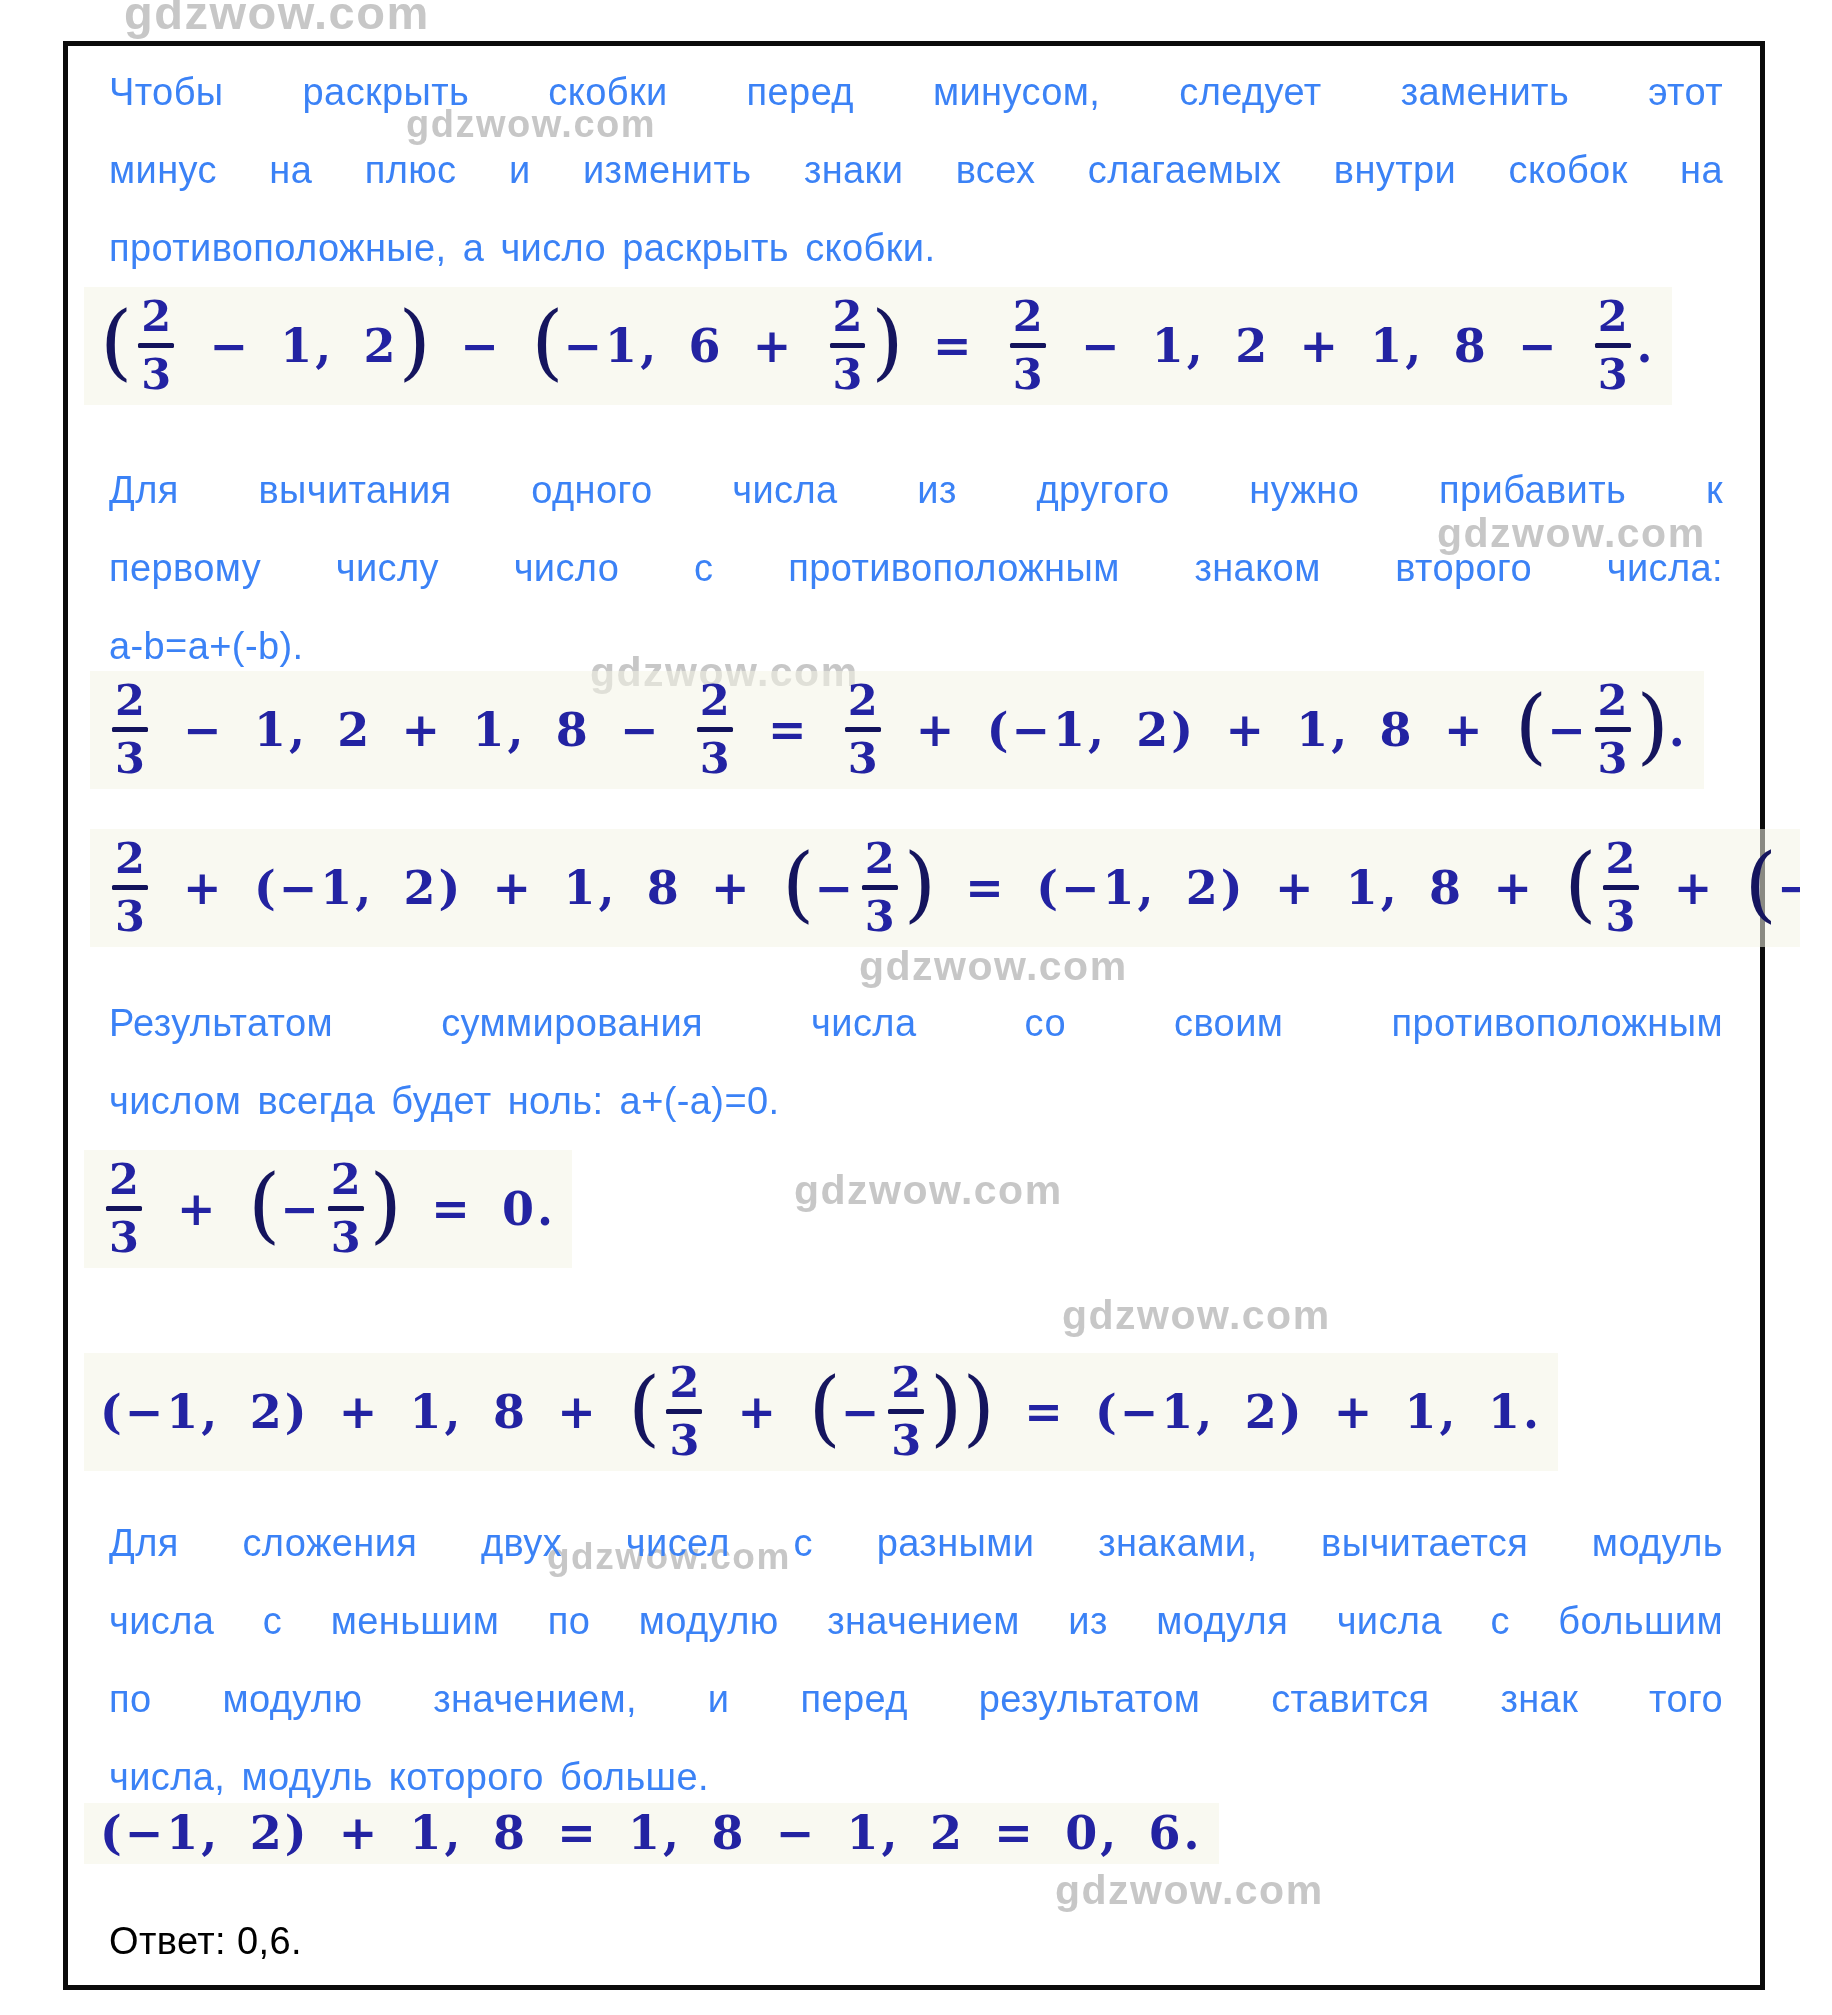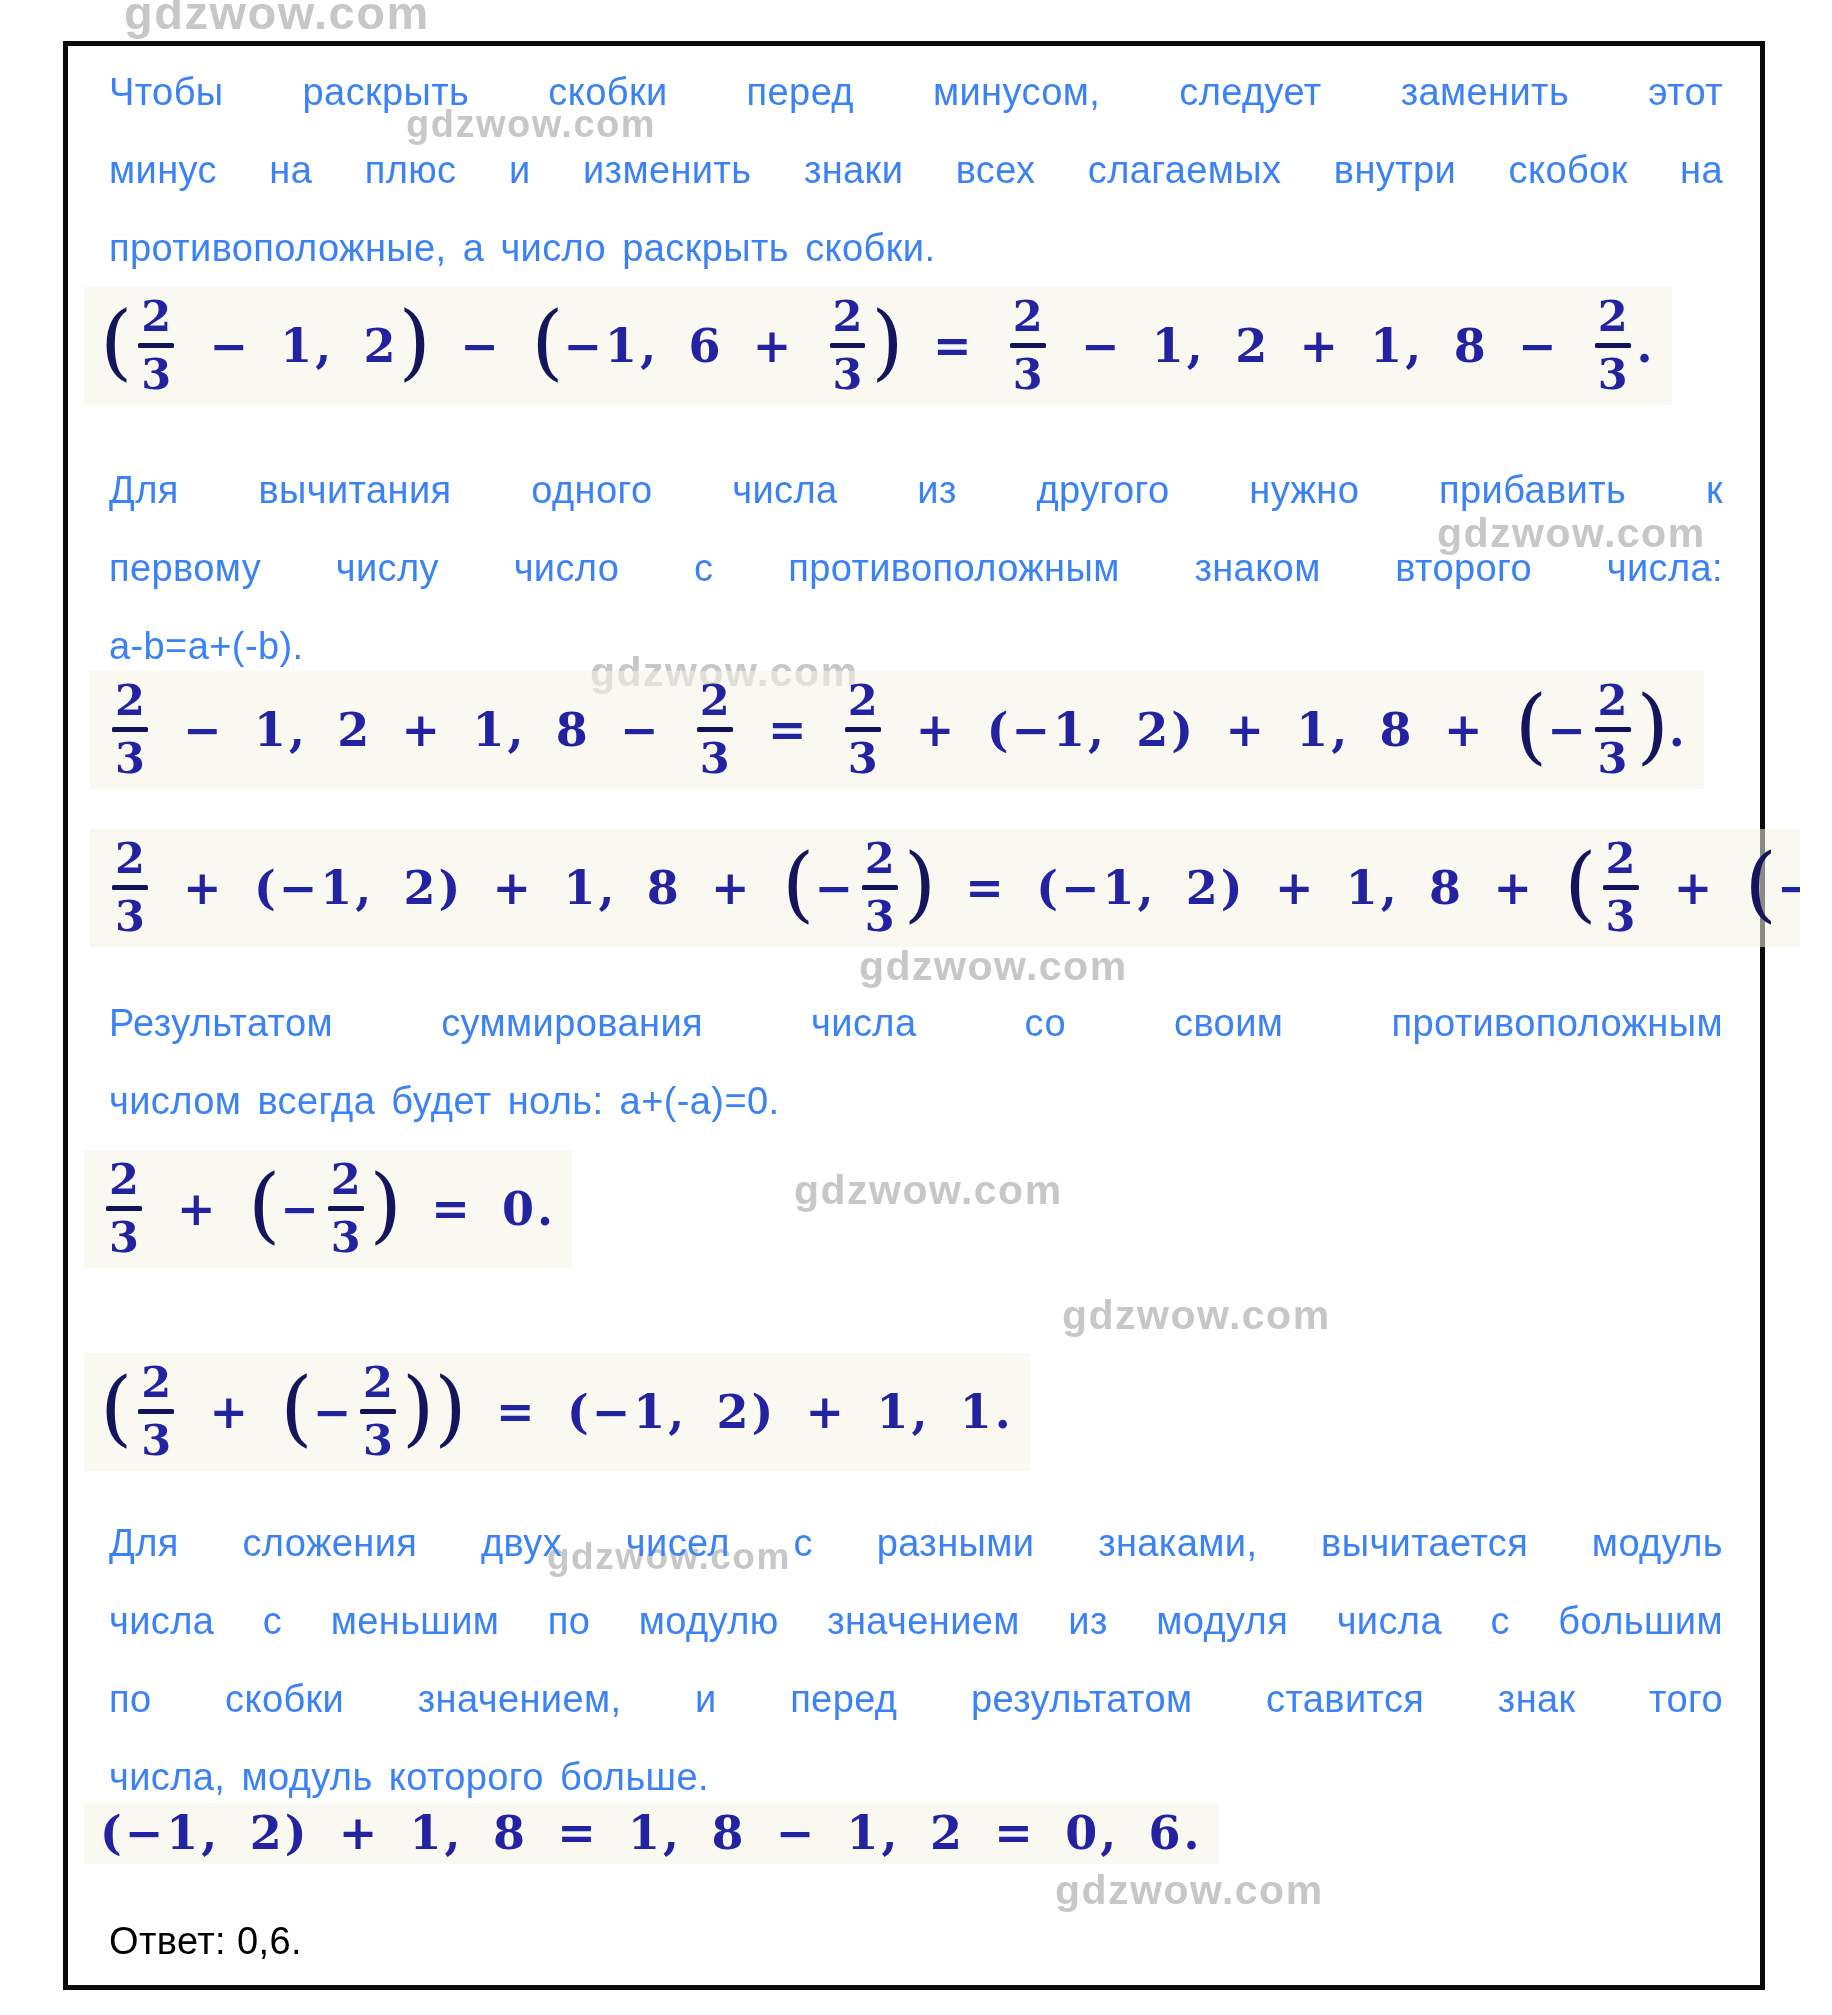--- a/index.html
+++ b/index.html
@@ -172,20 +172,21 @@
         <span class="frac">
           <span class="num">2</span>
           <span class="bar"></span>
           <span class="den">3</span>
         </span>
         <span class="bigp">)</span>
         <span class="mtx"> = 0.</span>
       </div>
 
     <div class="formula" style="left:16px;top:1307px">
+        <span class="mtx">(−1, 2) + 1, 8 + </span>
         <span class="bigp">(</span>
         <span class="frac">
           <span class="num">2</span>
           <span class="bar"></span>
           <span class="den">3</span>
         </span>
         <span class="mtx"> + </span>
         <span class="bigp">(</span>
         <span class="mtx">−</span>
         <span class="frac">
@@ -194,21 +195,21 @@
           <span class="den">3</span>
         </span>
         <span class="bigp">)</span>
         <span class="bigp">)</span>
         <span class="mtx"> = (−1, 2) + 1, 1.</span>
       </div>
 
     <div class="para" style="top:1458px">
       <div class="pline">Для сложения двух чисел с разными знаками, вычитается модуль</div>
       <div class="pline">числа с меньшим по модулю значением из модуля числа с большим</div>
-      <div class="pline">по скобки значением, и перед результатом ставится знак того</div>
+      <div class="pline">по модулю значением, и перед результатом ставится знак того</div>
       <div class="pline last">числа, модуль которого больше.</div>
     </div>
 
     <div class="formula" style="left:16px;top:1757px">
         <span class="mtx">(−1, 2) + 1, 8 = 1, 8 − 1, 2 = 0, 6.</span>
       </div>
 
     <div class="answer" style="top:1856px">Ответ: 0,6.</div>
 
   </div>

